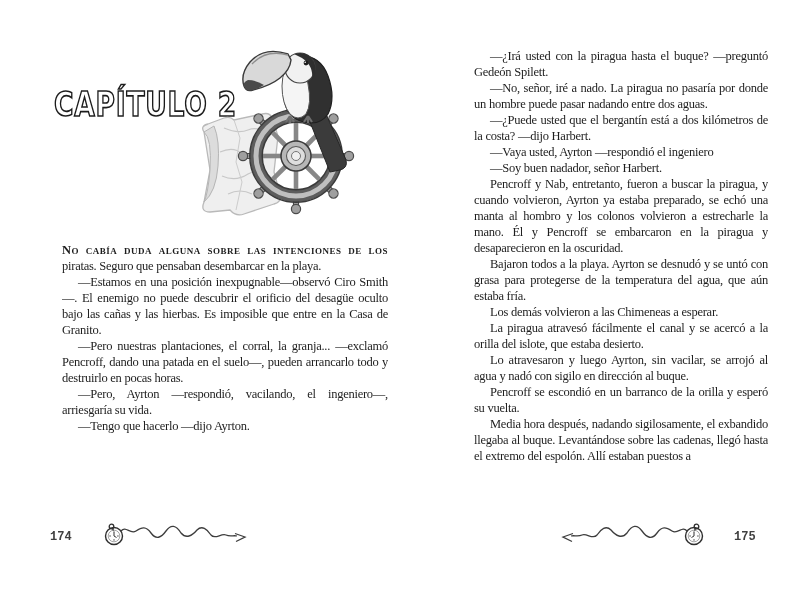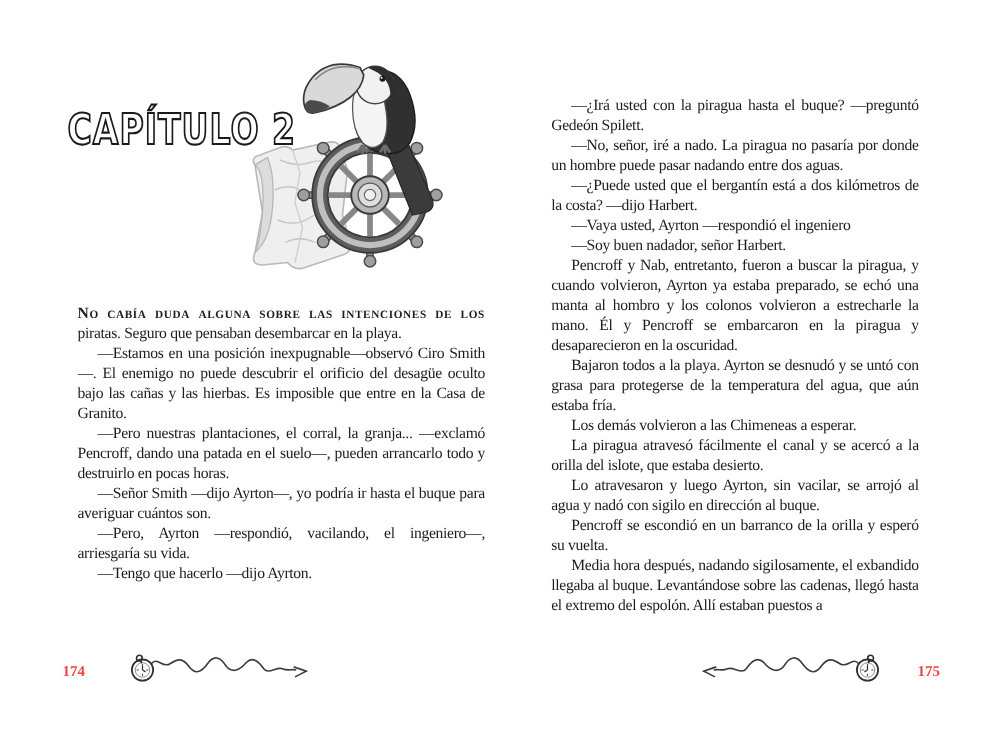--- a/index.html
+++ b/index.html
@@ -26,32 +26,32 @@
   
   .illustration{ position:absolute; left:190px; top:42px; width:170px; height:215px; }
 
   
   .textcol{
     position:absolute;
     font-size:12.5px; line-height:16px; letter-spacing:-0.25px;
     text-align:justify; overflow:hidden;
   }
   .textcol-left { left:62px;  top:242px; width:326px; height:284px; }
-  .textcol-right{ left:441px; top:48px;  width:294px; height:480px;margin-top:28px; }
+  .textcol-right{ left:474px; top:48px;  width:294px; height:480px; }
   .textcol p{ margin:0; }
   .textcol p.indent{ text-indent:16px; }
   .smallcaps-lead{
     font-variant:small-caps; letter-spacing:0.5px; font-weight:600;
   }
 
   
   .page-number{
     position:absolute;
-    font-family:Liberation Serif, serif;
-    font-size:12px; font-weight:bold; color:#ef4444;
+    font-family:Liberation Mono, monospace;
+    font-size:12px; font-weight:bold; color:#404040;
   }
   .page-number-left { left:50px;  top:530px; }
   .page-number-right{ left:734px; top:530px; }
   .ornament{ position:absolute; width:150px; height:30px; }
   .ornament-left { left:100px; top:521px; }
   .ornament-right{ left:558px; top:521px; }
 </style>
 </head>
 <body>
 
@@ -149,21 +149,20 @@
         <path d="M100,74 l-4,6 m4,-6 l0,7 m0,-7 l4,6" stroke="#6e6e6e" stroke-width="2.2" fill="none"></path>
         <path d="M118,74 l-4,6 m4,-6 l0,7 m0,-7 l4,6" stroke="#6e6e6e" stroke-width="2.2" fill="none"></path>
       </g>
     </svg>
 
     <div class="textcol textcol-left">
 
     <p class="para"><span class="smallcaps-lead">No cabía duda alguna sobre las intenciones de los</span><span class="para-text"> piratas. Seguro que pensaban desembarcar en la playa.</span></p>
         <p class="para indent"><span class="smallcaps-lead"></span><span class="para-text">—Estamos en una posición inexpugnable—observó Ciro Smith—. El enemigo no puede descubrir el orificio del desagüe oculto bajo las cañas y las hierbas. Es imposible que entre en la Casa de Granito.</span></p>
         <p class="para indent"><span class="smallcaps-lead"></span><span class="para-text">—Pero nuestras plantaciones, el corral, la granja... —exclamó Pencroff, dando una patada en el suelo—, pueden arrancarlo todo y destruirlo en pocas horas.</span></p>
-        <p class="para indent"><span class="smallcaps-lead"></span><span class="para-text">—Señor Smith —dijo Ayrton—, yo podría ir hasta el buque para averiguar cuántos son.</span></p>
         <p class="para indent"><span class="smallcaps-lead"></span><span class="para-text">—Pero, Ayrton —respondió, vacilando, el ingeniero—, arriesgaría su vida.</span></p>
         <p class="para indent"><span class="smallcaps-lead"></span><span class="para-text">—Tengo que hacerlo —dijo Ayrton.</span></p>
       </div>
 
     <div class="page-number page-number-left">174</div>
     <svg class="ornament ornament-left" viewBox="0 0 150 30">
       <g>
         <circle cx="14" cy="15" r="8.5" fill="#fdfdfd" stroke="#2f2f2f" stroke-width="1.4"></circle>
         <circle cx="14" cy="15" r="5.8" fill="none" stroke="#909090" stroke-width="0.8"></circle>
         <path d="M14,10.2 L14,12 M18.8,15 L17,15 M14,19.8 L14,18 M9.2,15 L11,15" stroke="#555555" stroke-width="0.9"></path>

